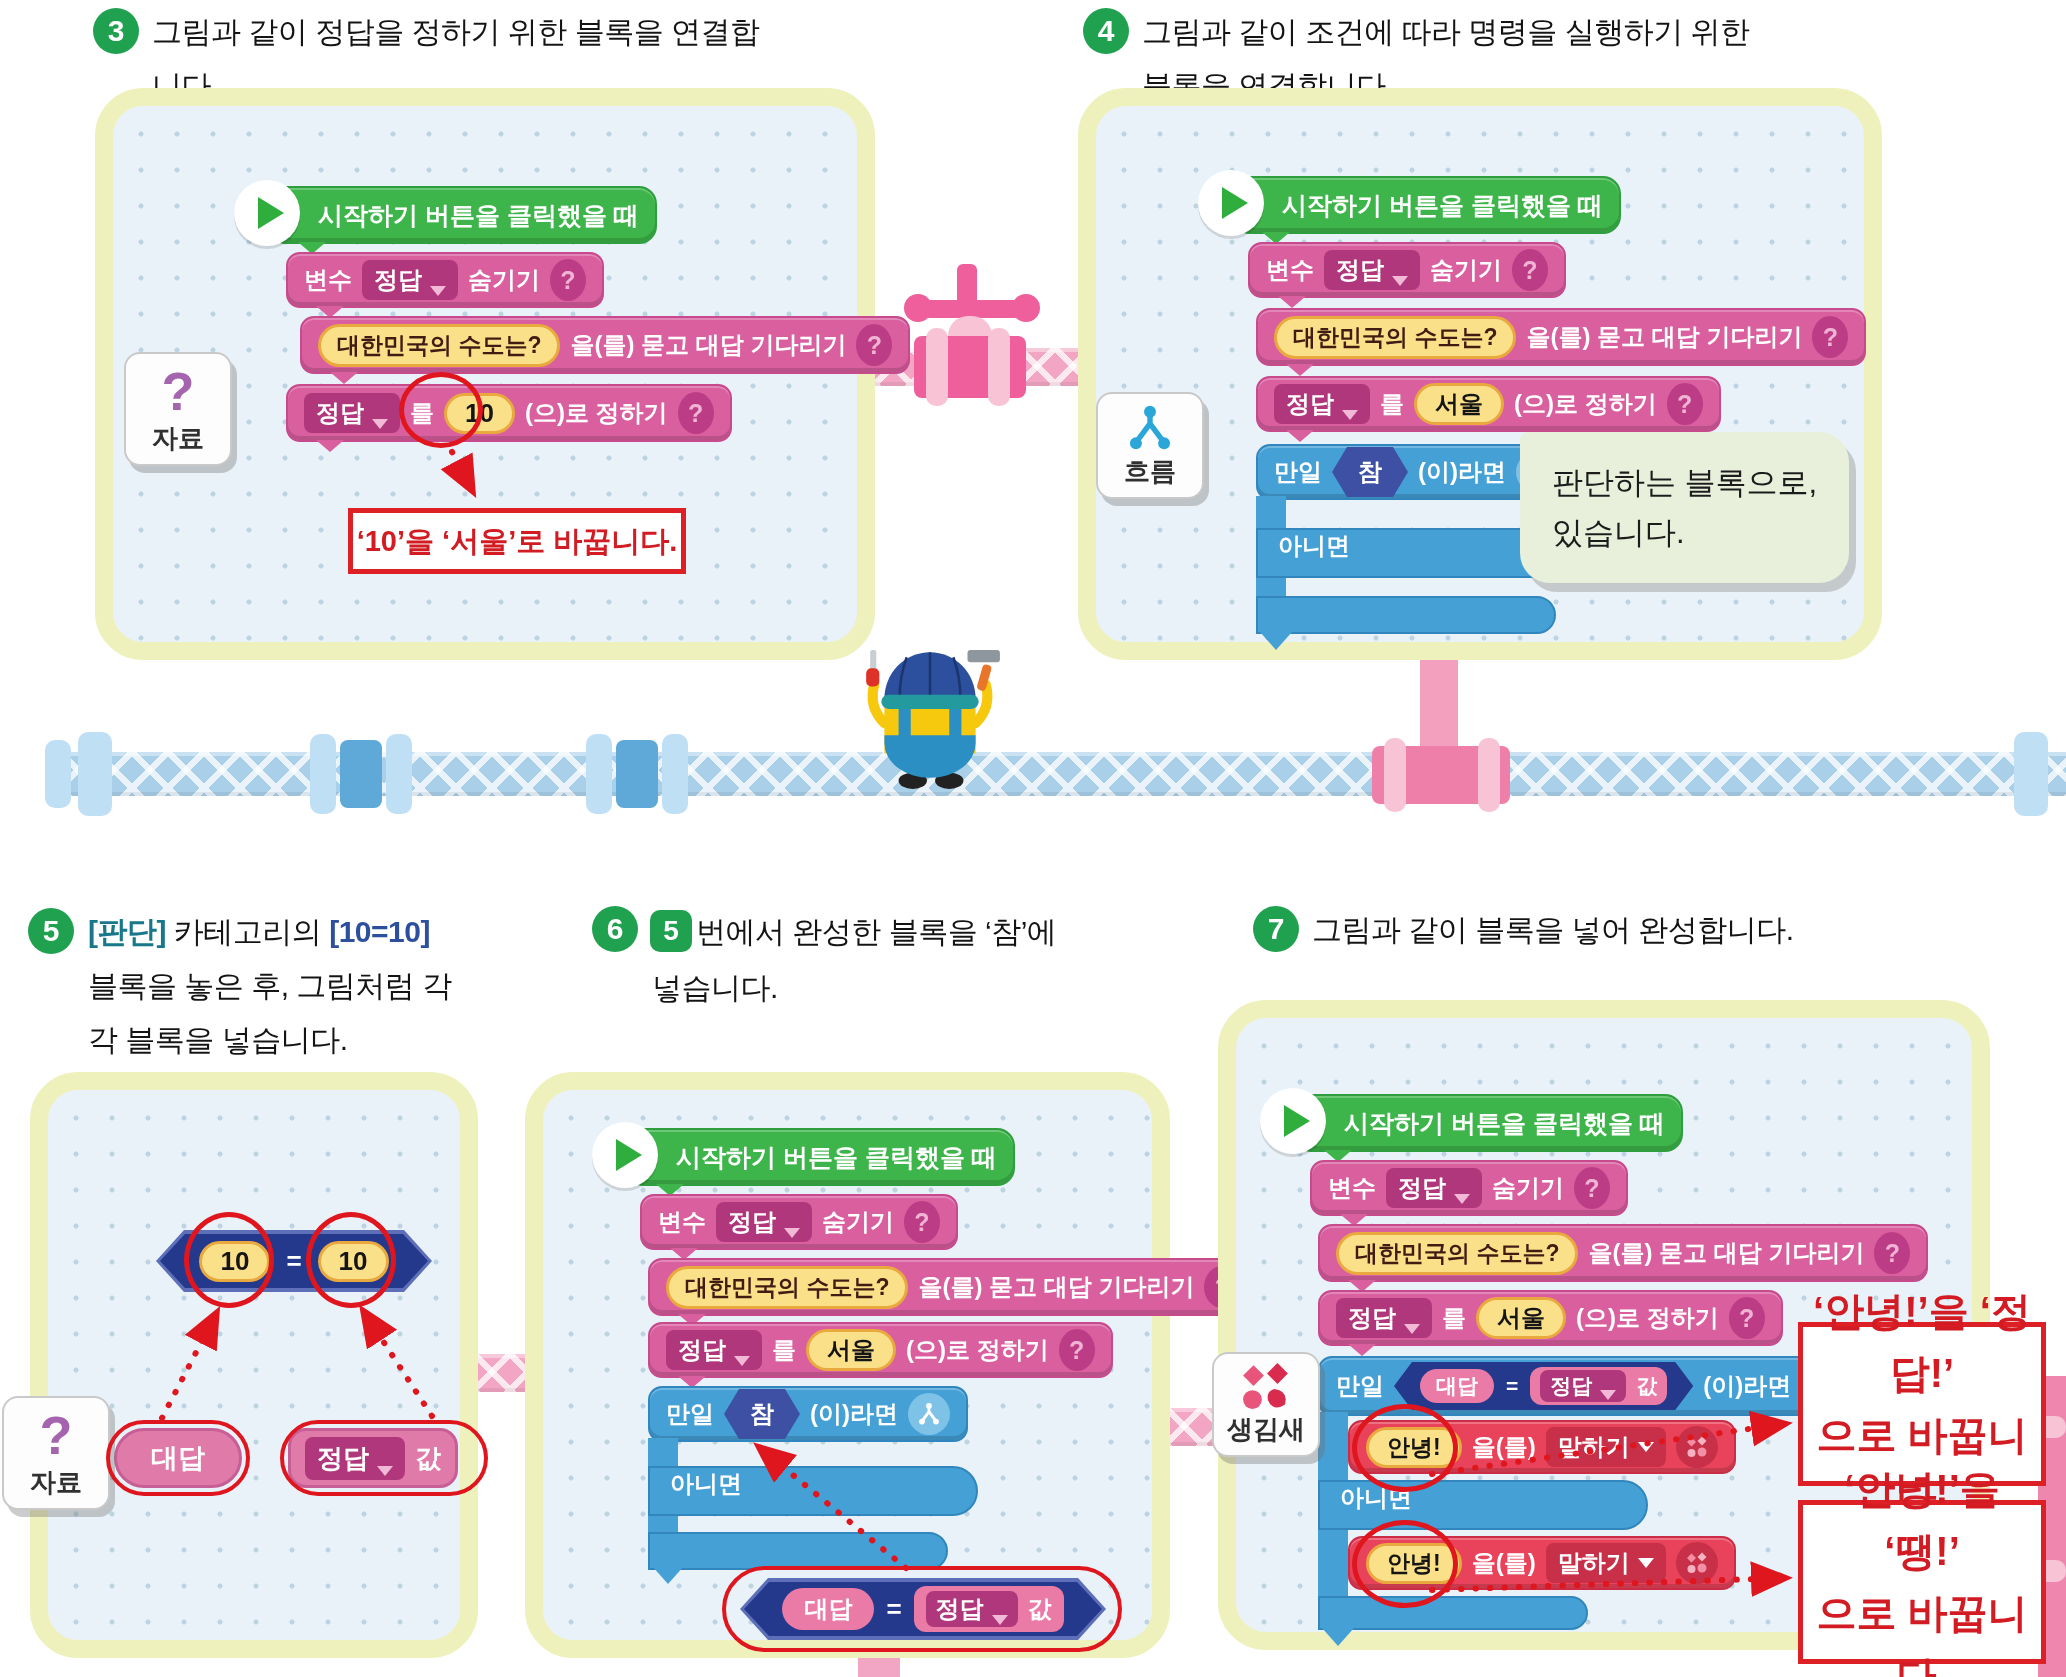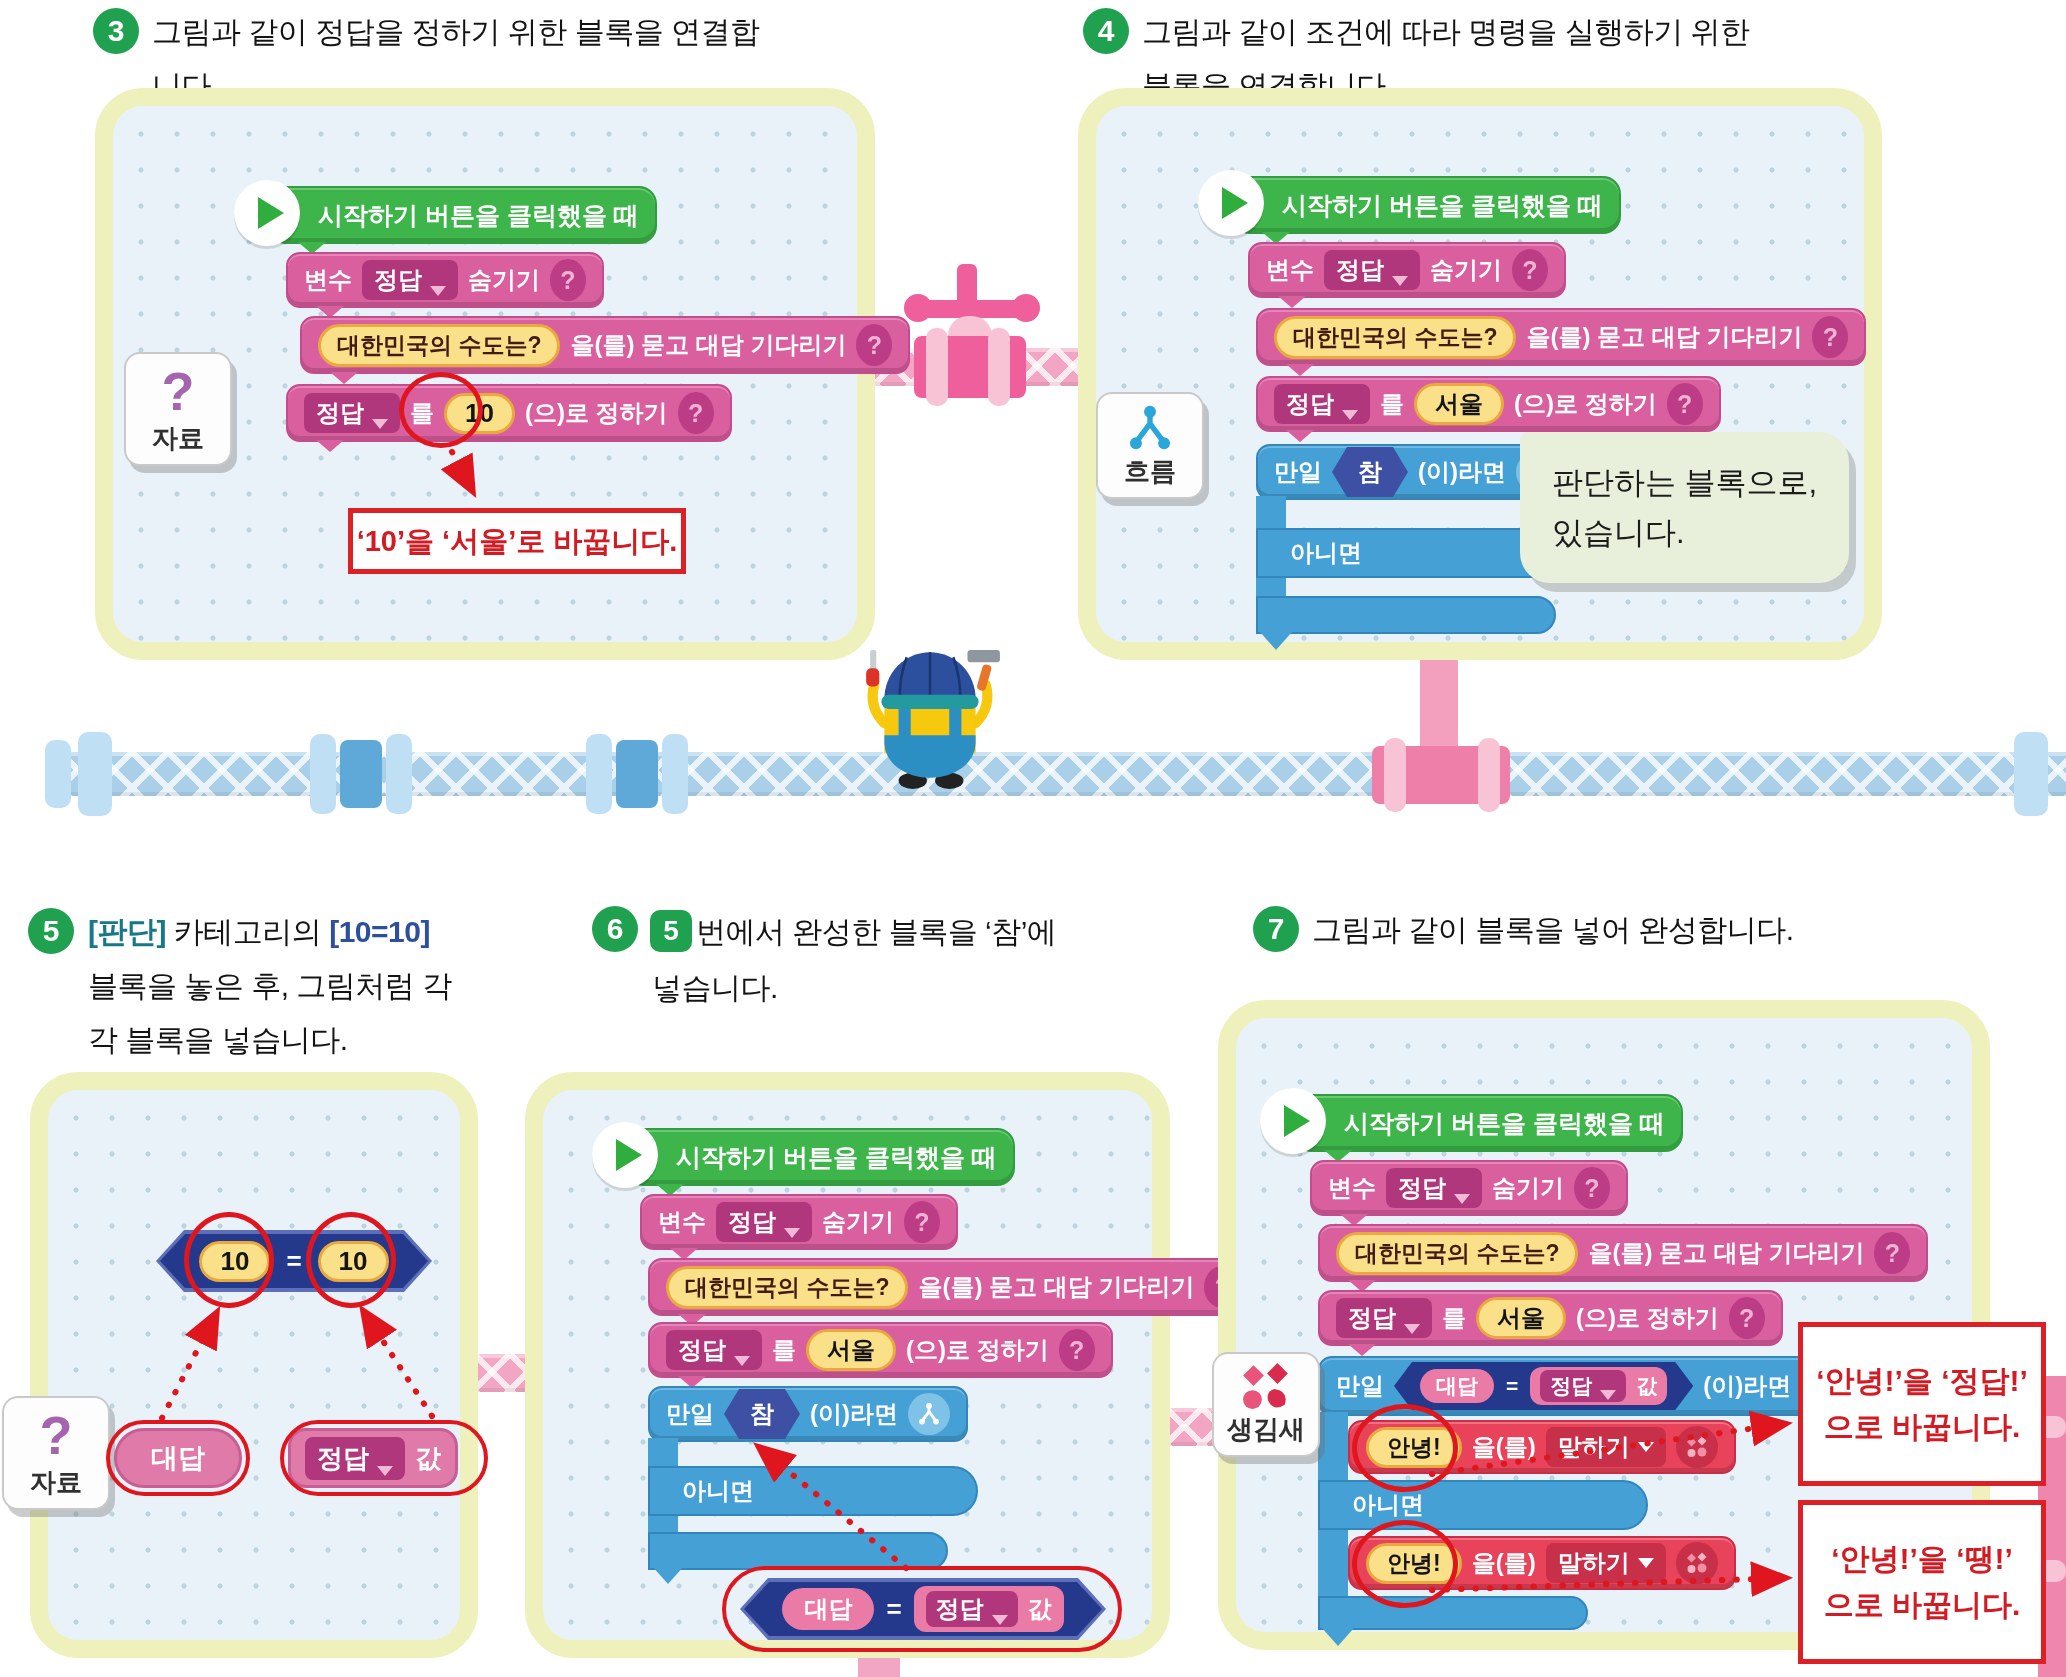--- a/index.html
+++ b/index.html
@@ -53,21 +53,21 @@
        padding:9px 26px;font-size:24px;font-weight:700}
   .condhex{display:inline-flex;align-items:center;gap:12px;background:#24388c;color:#fff;
        clip-path:polygon(18px 0,calc(100% - 18px) 0,100% 50%,calc(100% - 18px) 100%,18px 100%,0 50%);
        padding:5px 26px;font-size:21px;font-weight:700}
   .flowico{width:42px;height:42px;min-width:42px;border-radius:50%;background:#7fc2e8;
            display:inline-flex;align-items:center;justify-content:center}
   .lookico{width:42px;height:42px;min-width:42px;border-radius:50%;background:#c73048;
            display:inline-flex;align-items:center;justify-content:center}
 
   .bar{position:absolute;background:#45a0d6;border:2px solid #3186bd;border-radius:0 28px 28px 0;
-       box-sizing:border-box;color:#fff;font-weight:700;font-size:24px;display:flex;align-items:center;padding-left:32px}
+       box-sizing:border-box;color:#fff;font-weight:700;font-size:24px;display:flex;align-items:flex-start;padding-left:20px}
   .spinev{position:absolute;background:#45a0d6}
   .tailv{position:absolute;width:0;height:0;border-left:16px solid transparent;border-right:16px solid transparent;
          border-top:18px solid #45a0d6}
 
   .eqhex{position:absolute;clip-path:polygon(28px 0,calc(100% - 28px) 0,100% 50%,calc(100% - 28px) 100%,28px 100%,0 50%);
          background:#5d6fb8;display:flex;padding:4px;box-sizing:border-box}
   .eqhex-i{clip-path:polygon(25px 0,calc(100% - 25px) 0,100% 50%,calc(100% - 25px) 100%,25px 100%,0 50%);
            background:#24388c;flex:1;display:flex;align-items:center;justify-content:center;gap:16px;
            color:#fff;font-weight:800;font-size:26px}
   .poval{background:#ea7ba6;border-radius:999px;color:#fff;font-weight:700;padding:5px 22px;font-size:24px}
@@ -82,21 +82,21 @@
   .pill-box{position:absolute;background:#e07aa8;border:3px solid #c75e96;border-radius:18px;color:#fff;
             font-weight:700;font-size:26px;display:flex;align-items:center;gap:10px;padding:0 14px;box-sizing:border-box}
 
   .cat{position:absolute;width:108px;background:#fdfdfd;border:2px solid #c9c9c9;border-radius:16px;
        box-shadow:5px 7px 0 rgba(110,110,110,.35);display:flex;flex-direction:column;align-items:center;
        padding:8px 4px;font-size:26px;font-weight:700;color:#303030;box-sizing:border-box}
   .cat .q{font-size:54px;font-weight:800;color:#a465ae;line-height:1.1}
 
   .rednote{position:absolute;background:#fff;border:5px solid #dd1f26;color:#d21b22;font-weight:700;
            display:flex;flex-direction:column;align-items:center;justify-content:center;
-           font-size:30px;line-height:1.55;text-align:center;box-sizing:border-box;z-index:40}
+           font-size:40px;line-height:1.55;text-align:center;box-sizing:border-box;z-index:40}
   .redring{position:absolute;border:5px solid #e0161f;border-radius:50%;box-sizing:border-box;z-index:30}
   .redpill{position:absolute;border:4px solid #e0161f;border-radius:999px;box-sizing:border-box;z-index:30}
 
   .bubble{position:absolute;background:#e8f0db;border-radius:8px 30px 30px 30px;
           box-shadow:7px 9px 0 rgba(150,150,150,.45);padding:26px 32px;font-size:31px;line-height:1.6;
           color:#1c1c1c;font-weight:500;z-index:25;white-space:nowrap}
 
   
   .pipeh{position:absolute;background-color:#a9cfe9;
     background-image:linear-gradient(45deg,transparent 44%,rgba(255,255,255,.75) 44%,rgba(255,255,255,.75) 56%,transparent 56%),

